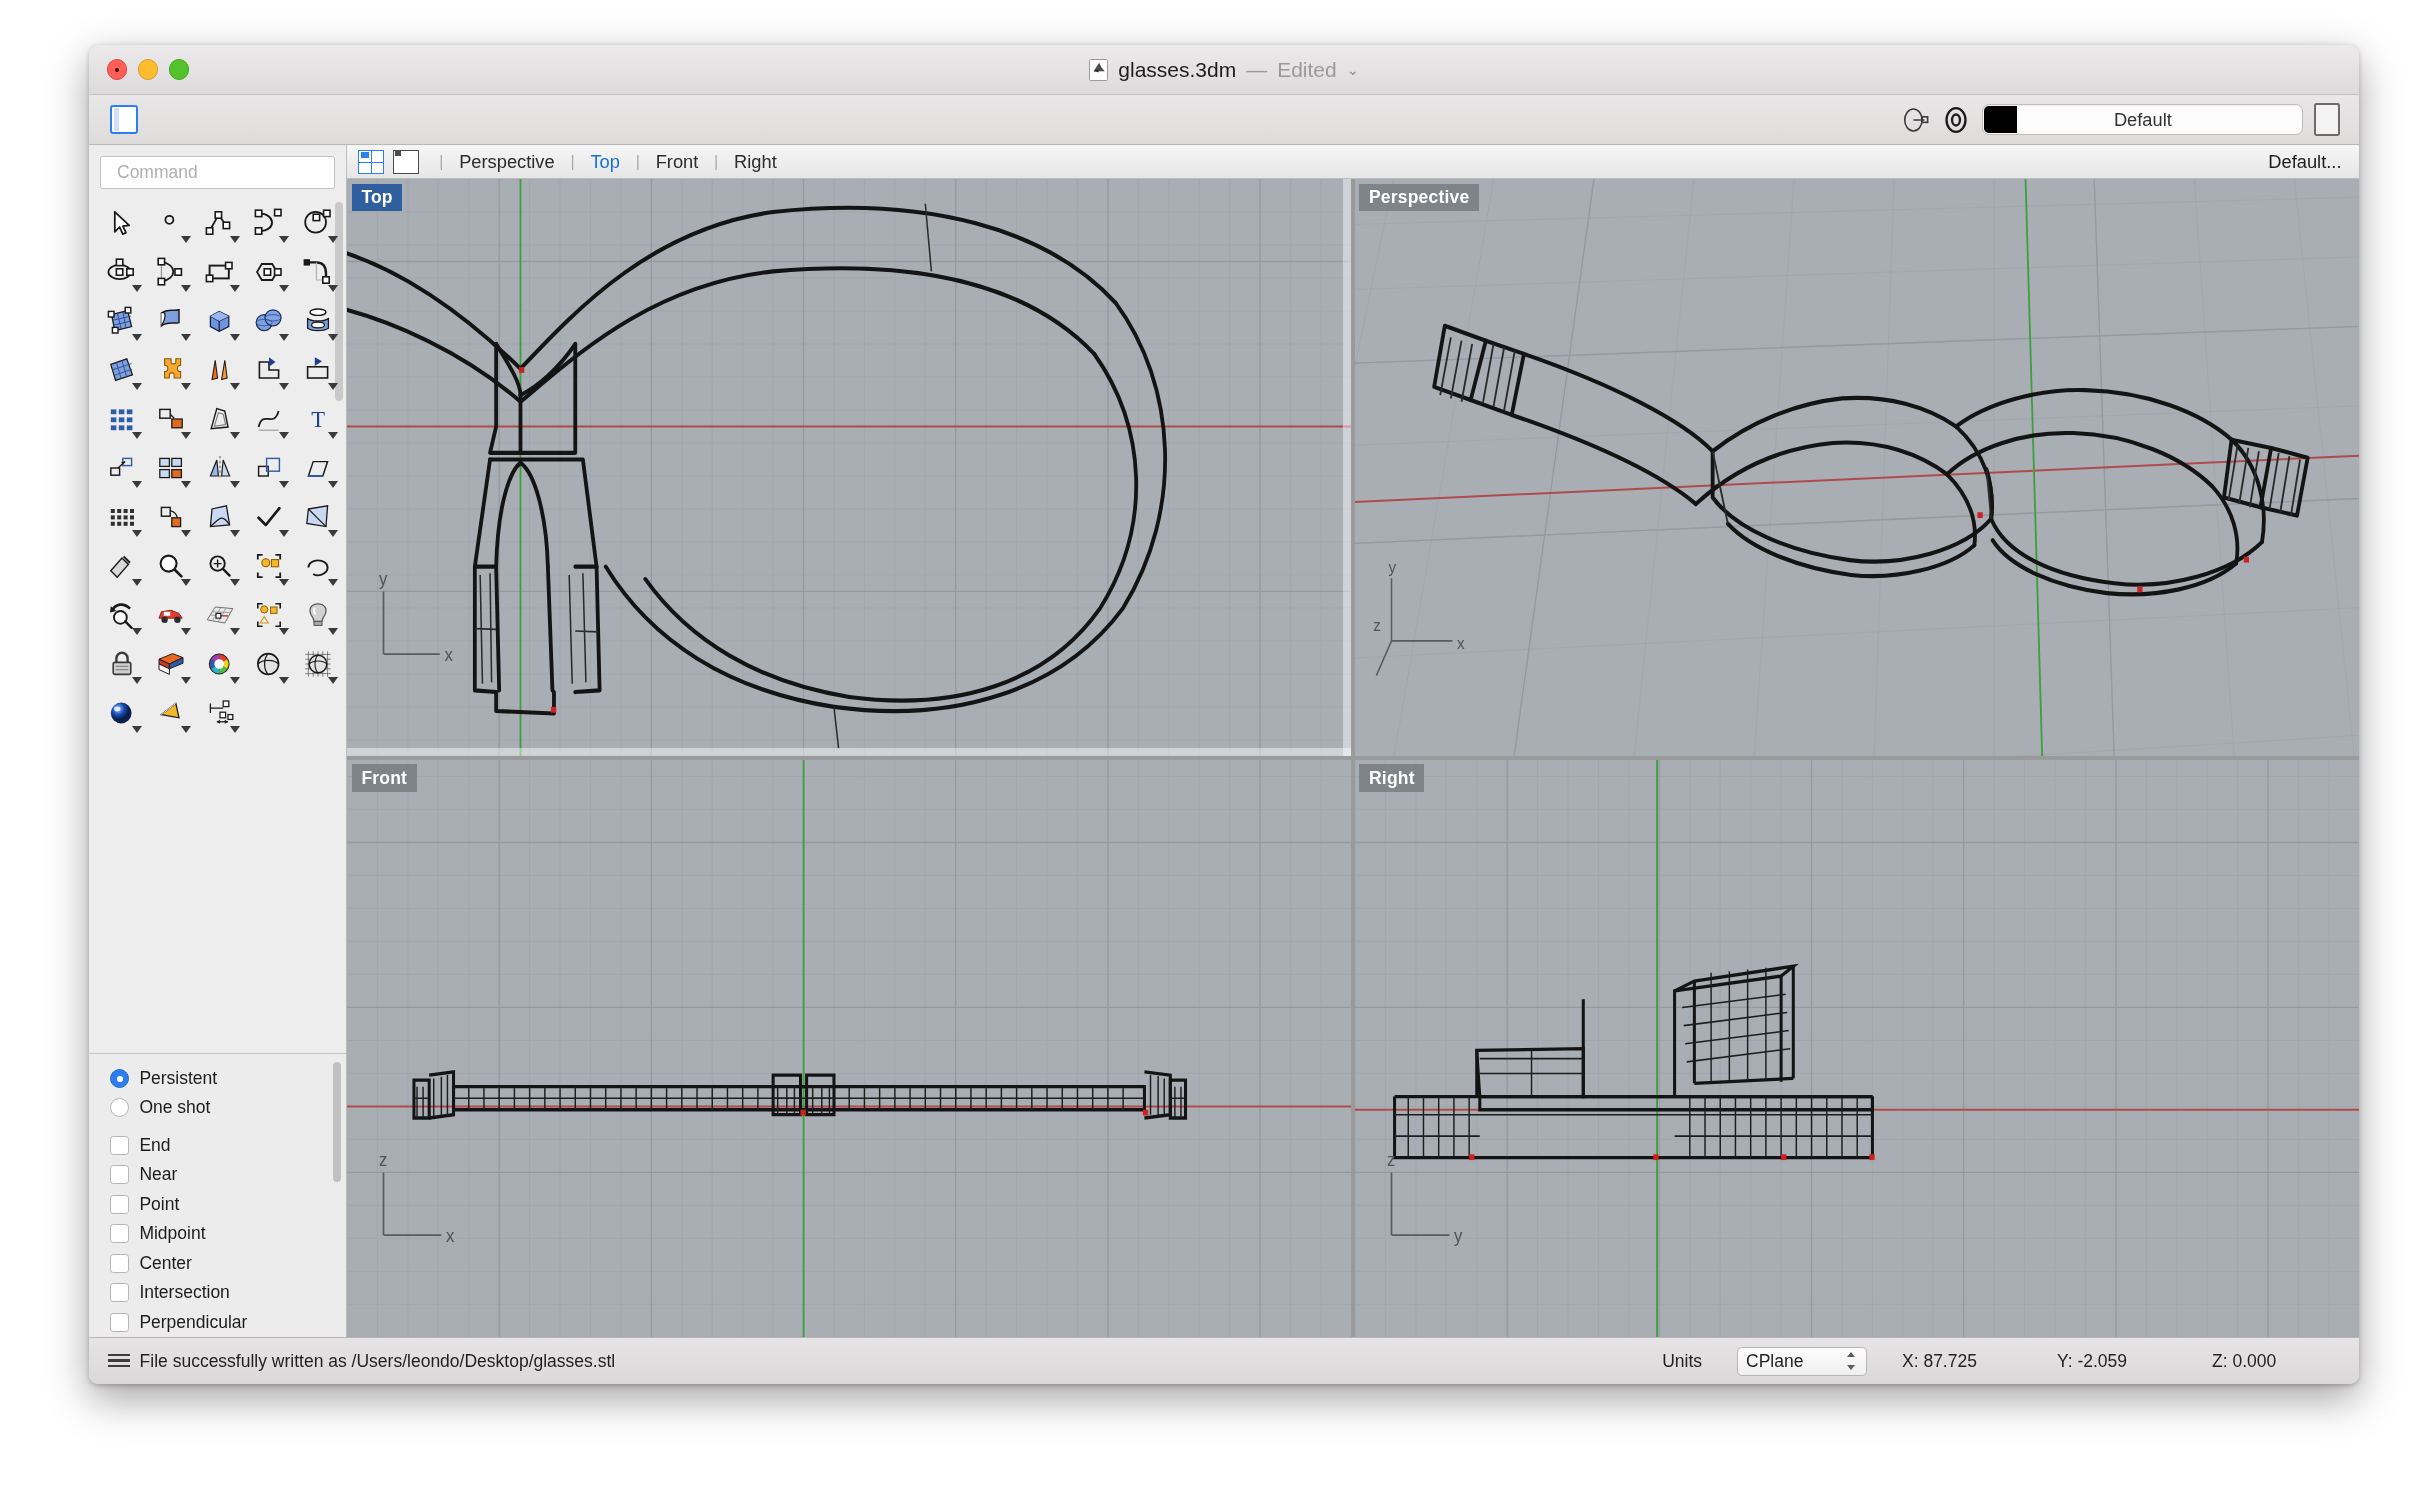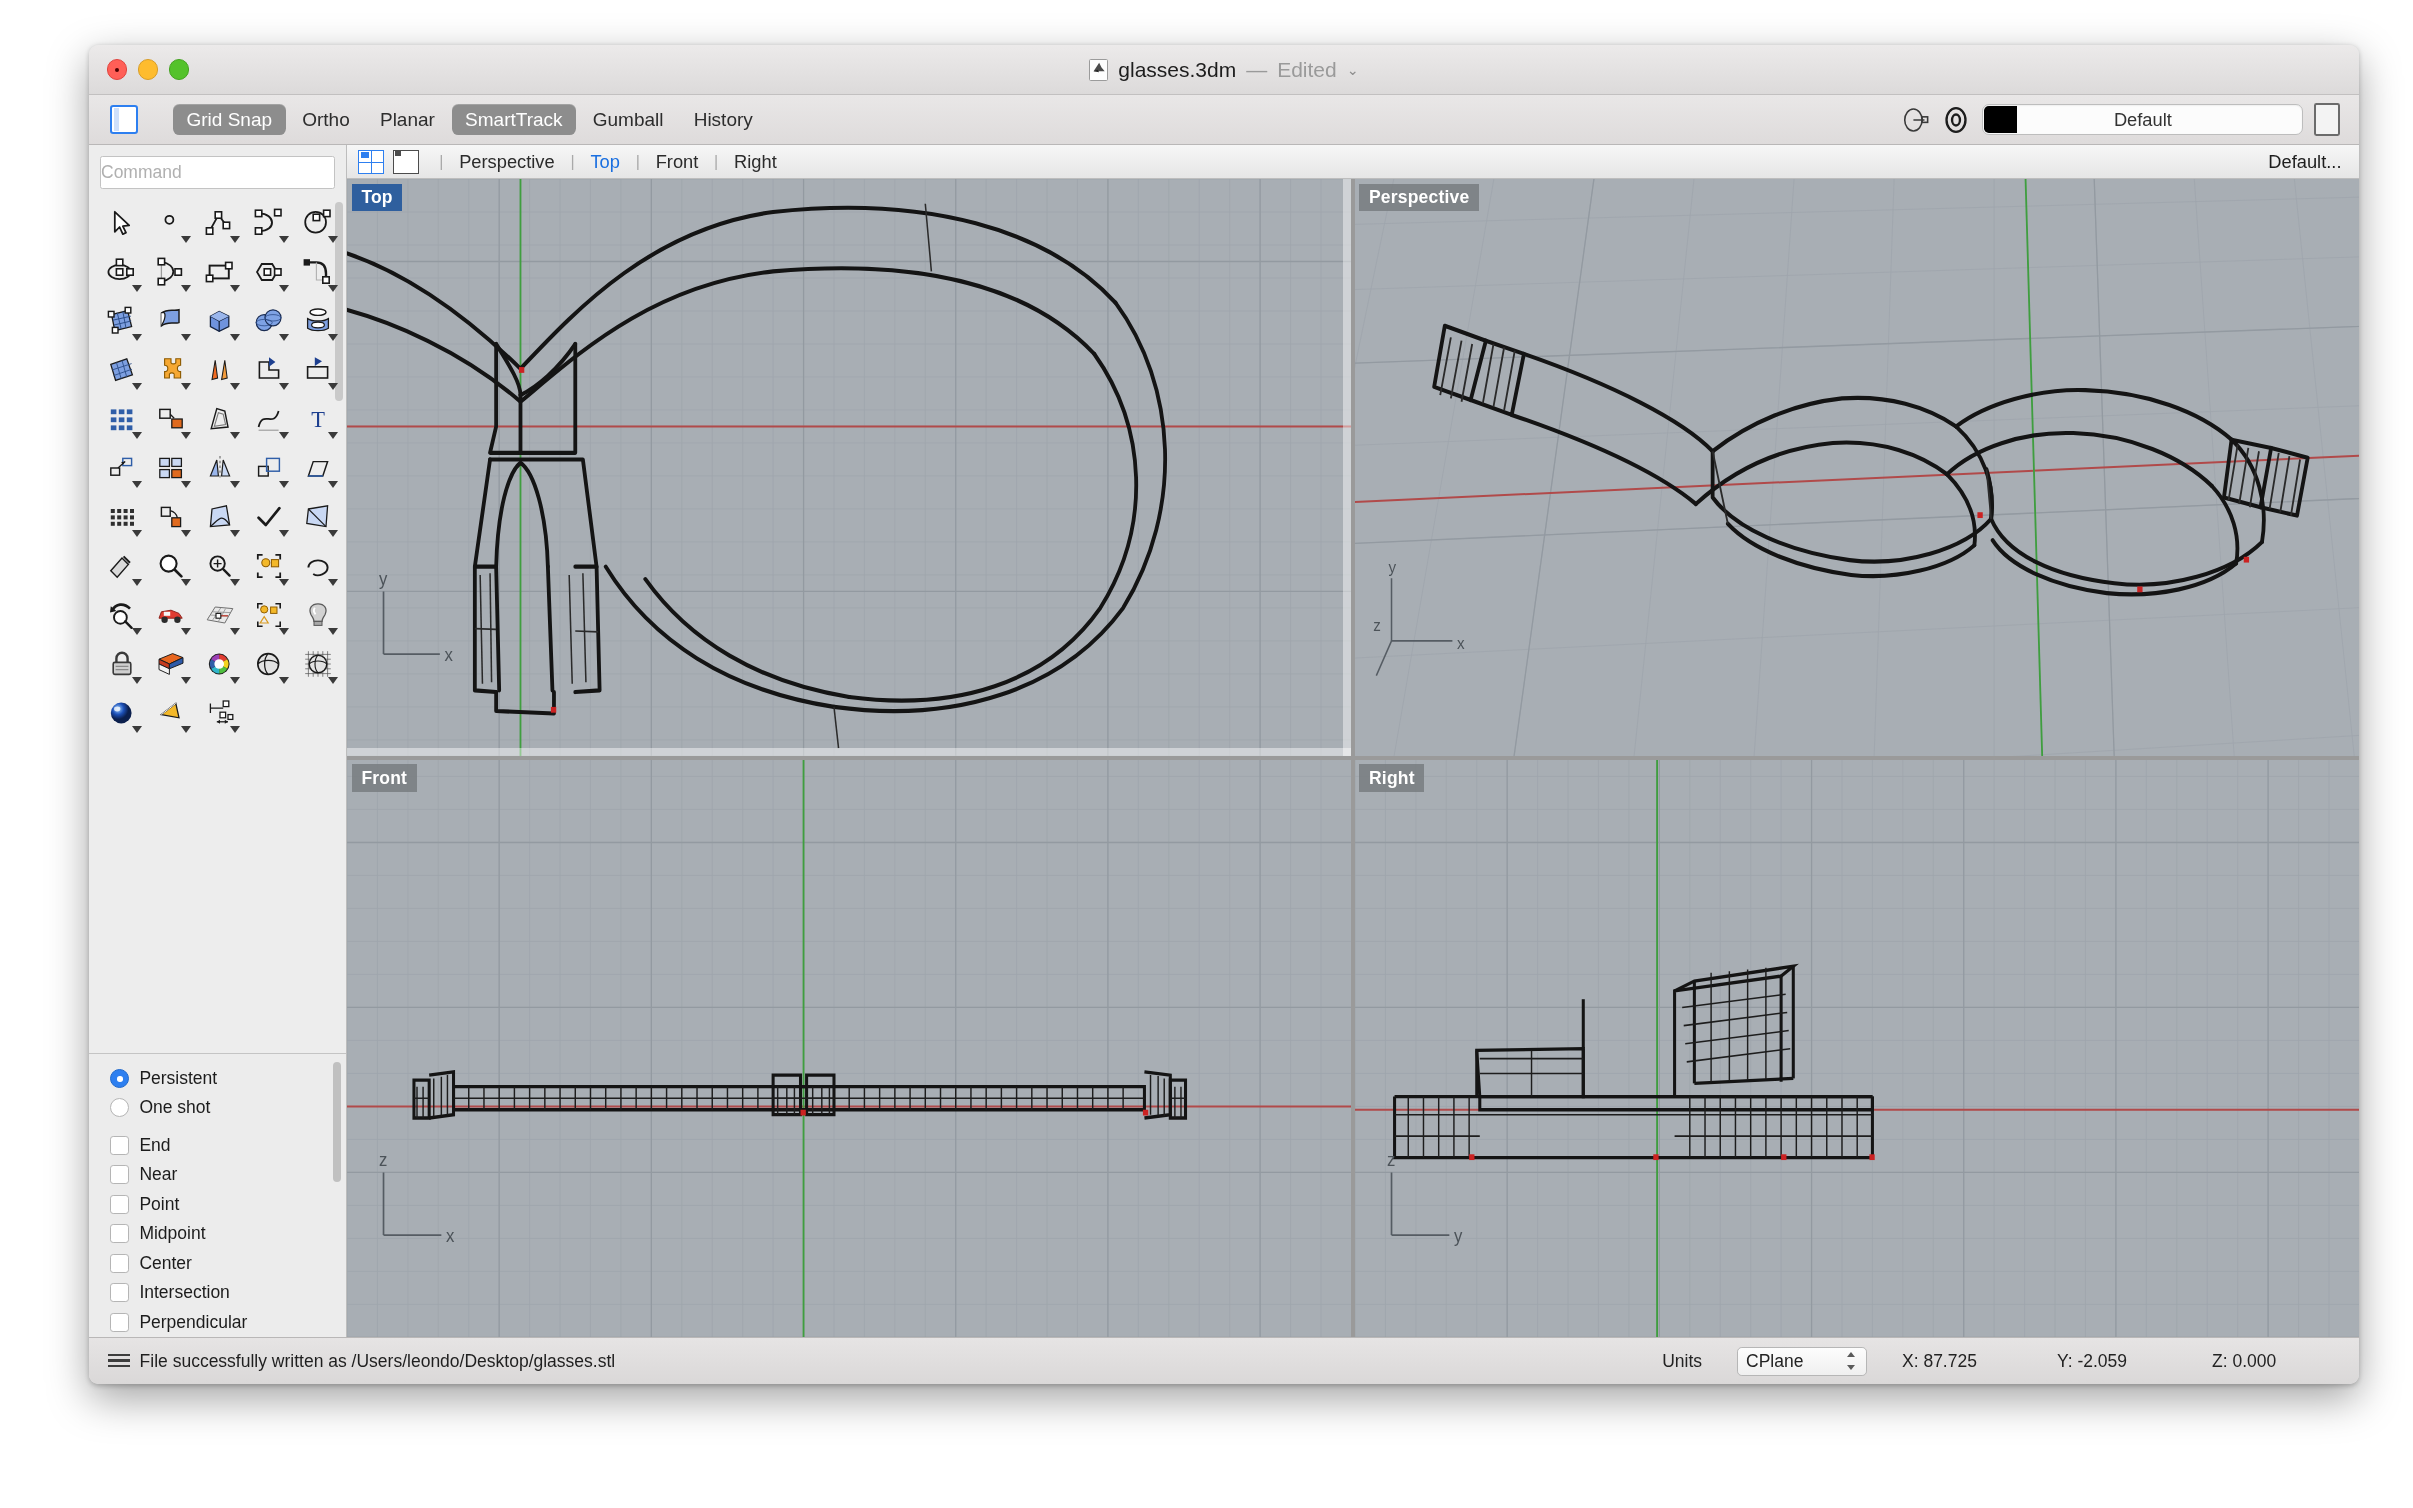--- a/index.html
+++ b/index.html
@@ -71,21 +71,21 @@
   .body{flex:1;display:flex;min-height:0;background:#ececec;}
 
   
   .leftcol{
     width:257px;flex:0 0 257px;background:#ededed;border-right:0.8px solid #bdbdbd;
     display:flex;flex-direction:column;min-height:0;position:relative;
   }
   .cmd-area{padding:11px 11px 4.8px 11px;}
   .cmd-input{
     width:100%;box-sizing:border-box;height:33px;background:#fff;border:0.8px solid #c3c3c3;
-    border-radius:2.4px;font-size:17.5px;color:#111;padding:0 0;font-family:"Liberation Sans",sans-serif;
+    border-radius:2.4px;font-size:17.5px;color:#111;padding:0 16px;font-family:"Liberation Sans",sans-serif;
   }
   .cmd-input::placeholder{color:#b0b0b0;}
   .palette{
     flex:1;overflow:hidden;padding:4.8px 0 0 8px;position:relative;min-height:0;
   }
   .prow{display:flex;gap:0;height:49px;align-items:center;}
   .pcell{
     width:49px;height:49px;display:flex;align-items:center;justify-content:center;
     position:relative;
   }
@@ -192,28 +192,20 @@
       <span class="t-name">glasses.3dm</span>
       <span class="t-dash">—</span>
       <span class="t-edited">Edited</span>
       <span class="t-chev">⌄</span>
     </div>
   </div>
 
   <div class="toolbar">
     <div class="sidebar-toggle"></div>
 
-    <div class="tgroup">
-      <div class="tbtn on">Grid Snap</div>
-      <div class="tbtn">Ortho</div>
-      <div class="tbtn">Planar</div>
-      <div class="tbtn on">SmartTrack</div>
-      <div class="tbtn">Gumball</div>
-      <div class="tbtn">History</div>
-    </div>
 
     <div class="tb-right">
       <span class="ico-btn">
         <svg viewBox="0 0 38 38">
               <ellipse cx="17" cy="19" rx="11" ry="14" fill="none" stroke="#3a3a3a" stroke-width="2"></ellipse>
               <path d="M17 19 H31" stroke="#3a3a3a" stroke-width="2"></path>
               <rect x="28" y="15" width="7" height="7" fill="none" stroke="#3a3a3a" stroke-width="2"></rect>
             </svg>
       </span>
       <span class="ico-btn">

